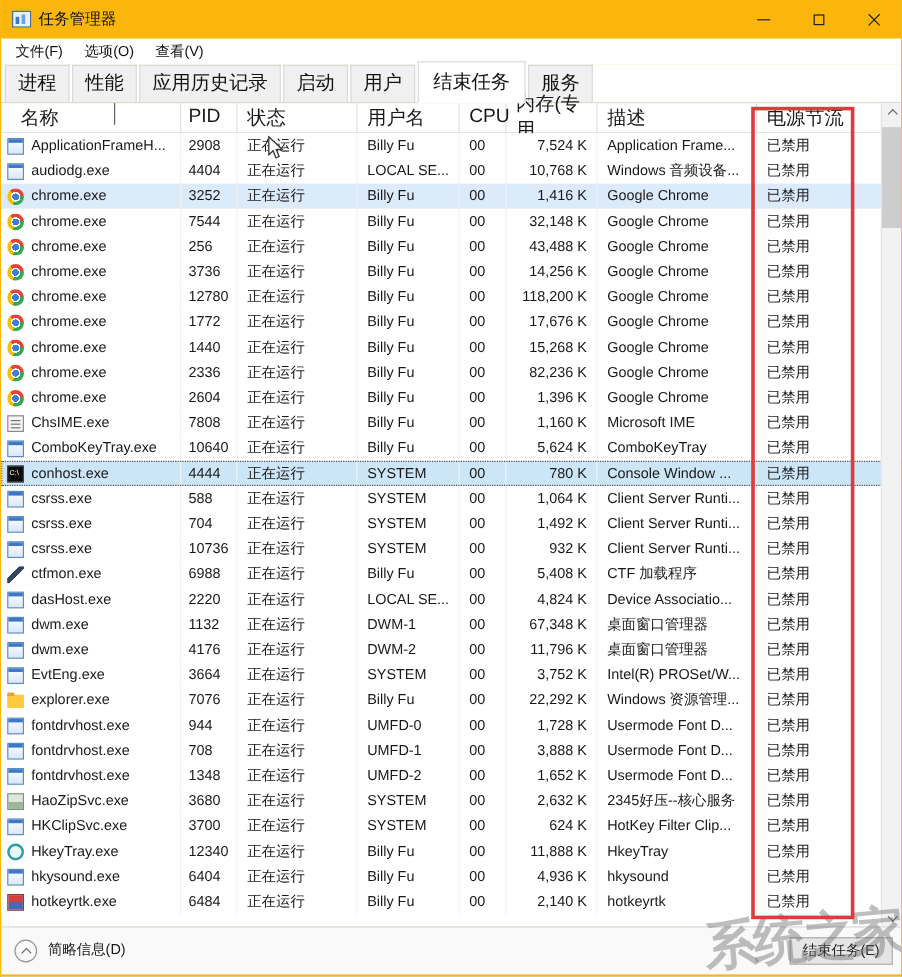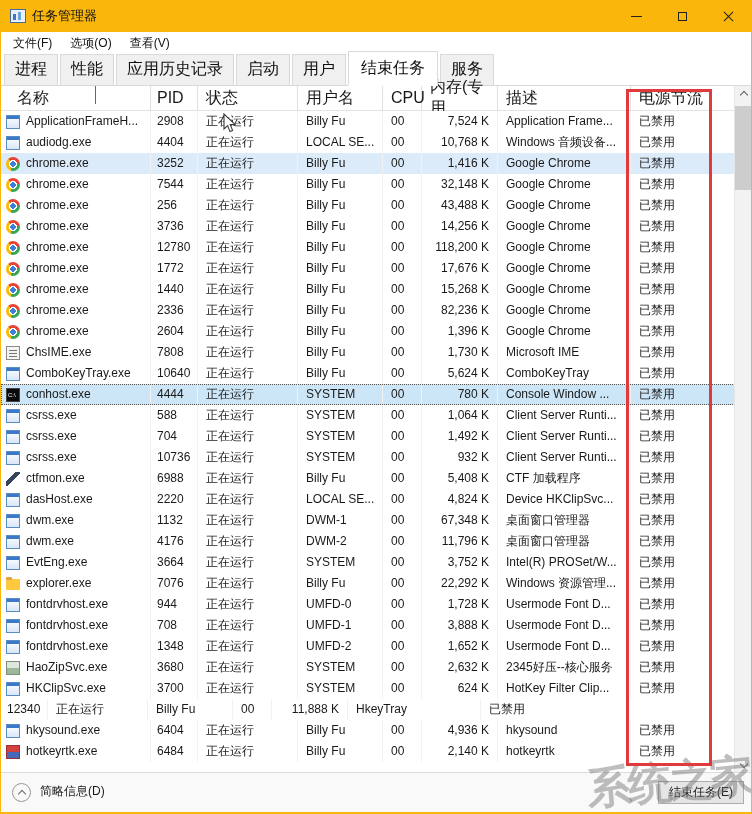--- a/index.html
+++ b/index.html
@@ -286,21 +286,21 @@
         </div>
         <div class="row">
           <div class="cell c-name">
             <span class="picon i-ime"></span>
             <span class="txt">ChsIME.exe</span>
           </div>
           <div class="cell c-pid">7808</div>
           <div class="cell c-status">正在运行</div>
           <div class="cell c-user">Billy Fu</div>
           <div class="cell c-cpu">00</div>
-          <div class="cell c-mem">1,730 K</div>
+          <div class="cell c-mem">1,160 K</div>
           <div class="cell c-desc">Microsoft IME</div>
           <div class="cell c-power">已禁用</div>
         </div>
         <div class="row">
           <div class="cell c-name">
             <span class="picon i-window"></span>
             <span class="txt">ComboKeyTray.exe</span>
           </div>
           <div class="cell c-pid">10640</div>
           <div class="cell c-status">正在运行</div>
@@ -378,21 +378,21 @@
         <div class="row">
           <div class="cell c-name">
             <span class="picon i-window"></span>
             <span class="txt">dasHost.exe</span>
           </div>
           <div class="cell c-pid">2220</div>
           <div class="cell c-status">正在运行</div>
           <div class="cell c-user">LOCAL SE...</div>
           <div class="cell c-cpu">00</div>
           <div class="cell c-mem">4,824 K</div>
-          <div class="cell c-desc">Device HKClipSvc...</div>
+          <div class="cell c-desc">Device Associatio...</div>
           <div class="cell c-power">已禁用</div>
         </div>
         <div class="row">
           <div class="cell c-name">
             <span class="picon i-window"></span>
             <span class="txt">dwm.exe</span>
           </div>
           <div class="cell c-pid">1132</div>
           <div class="cell c-status">正在运行</div>
           <div class="cell c-user">DWM-1</div>
@@ -499,20 +499,24 @@
           </div>
           <div class="cell c-pid">3700</div>
           <div class="cell c-status">正在运行</div>
           <div class="cell c-user">SYSTEM</div>
           <div class="cell c-cpu">00</div>
           <div class="cell c-mem">624 K</div>
           <div class="cell c-desc">HotKey Filter Clip...</div>
           <div class="cell c-power">已禁用</div>
         </div>
         <div class="row">
+          <div class="cell c-name">
+            <span class="picon i-hkey"></span>
+            <span class="txt">HkeyTray.exe</span>
+          </div>
           <div class="cell c-pid">12340</div>
           <div class="cell c-status">正在运行</div>
           <div class="cell c-user">Billy Fu</div>
           <div class="cell c-cpu">00</div>
           <div class="cell c-mem">11,888 K</div>
           <div class="cell c-desc">HkeyTray</div>
           <div class="cell c-power">已禁用</div>
         </div>
         <div class="row">
           <div class="cell c-name">

